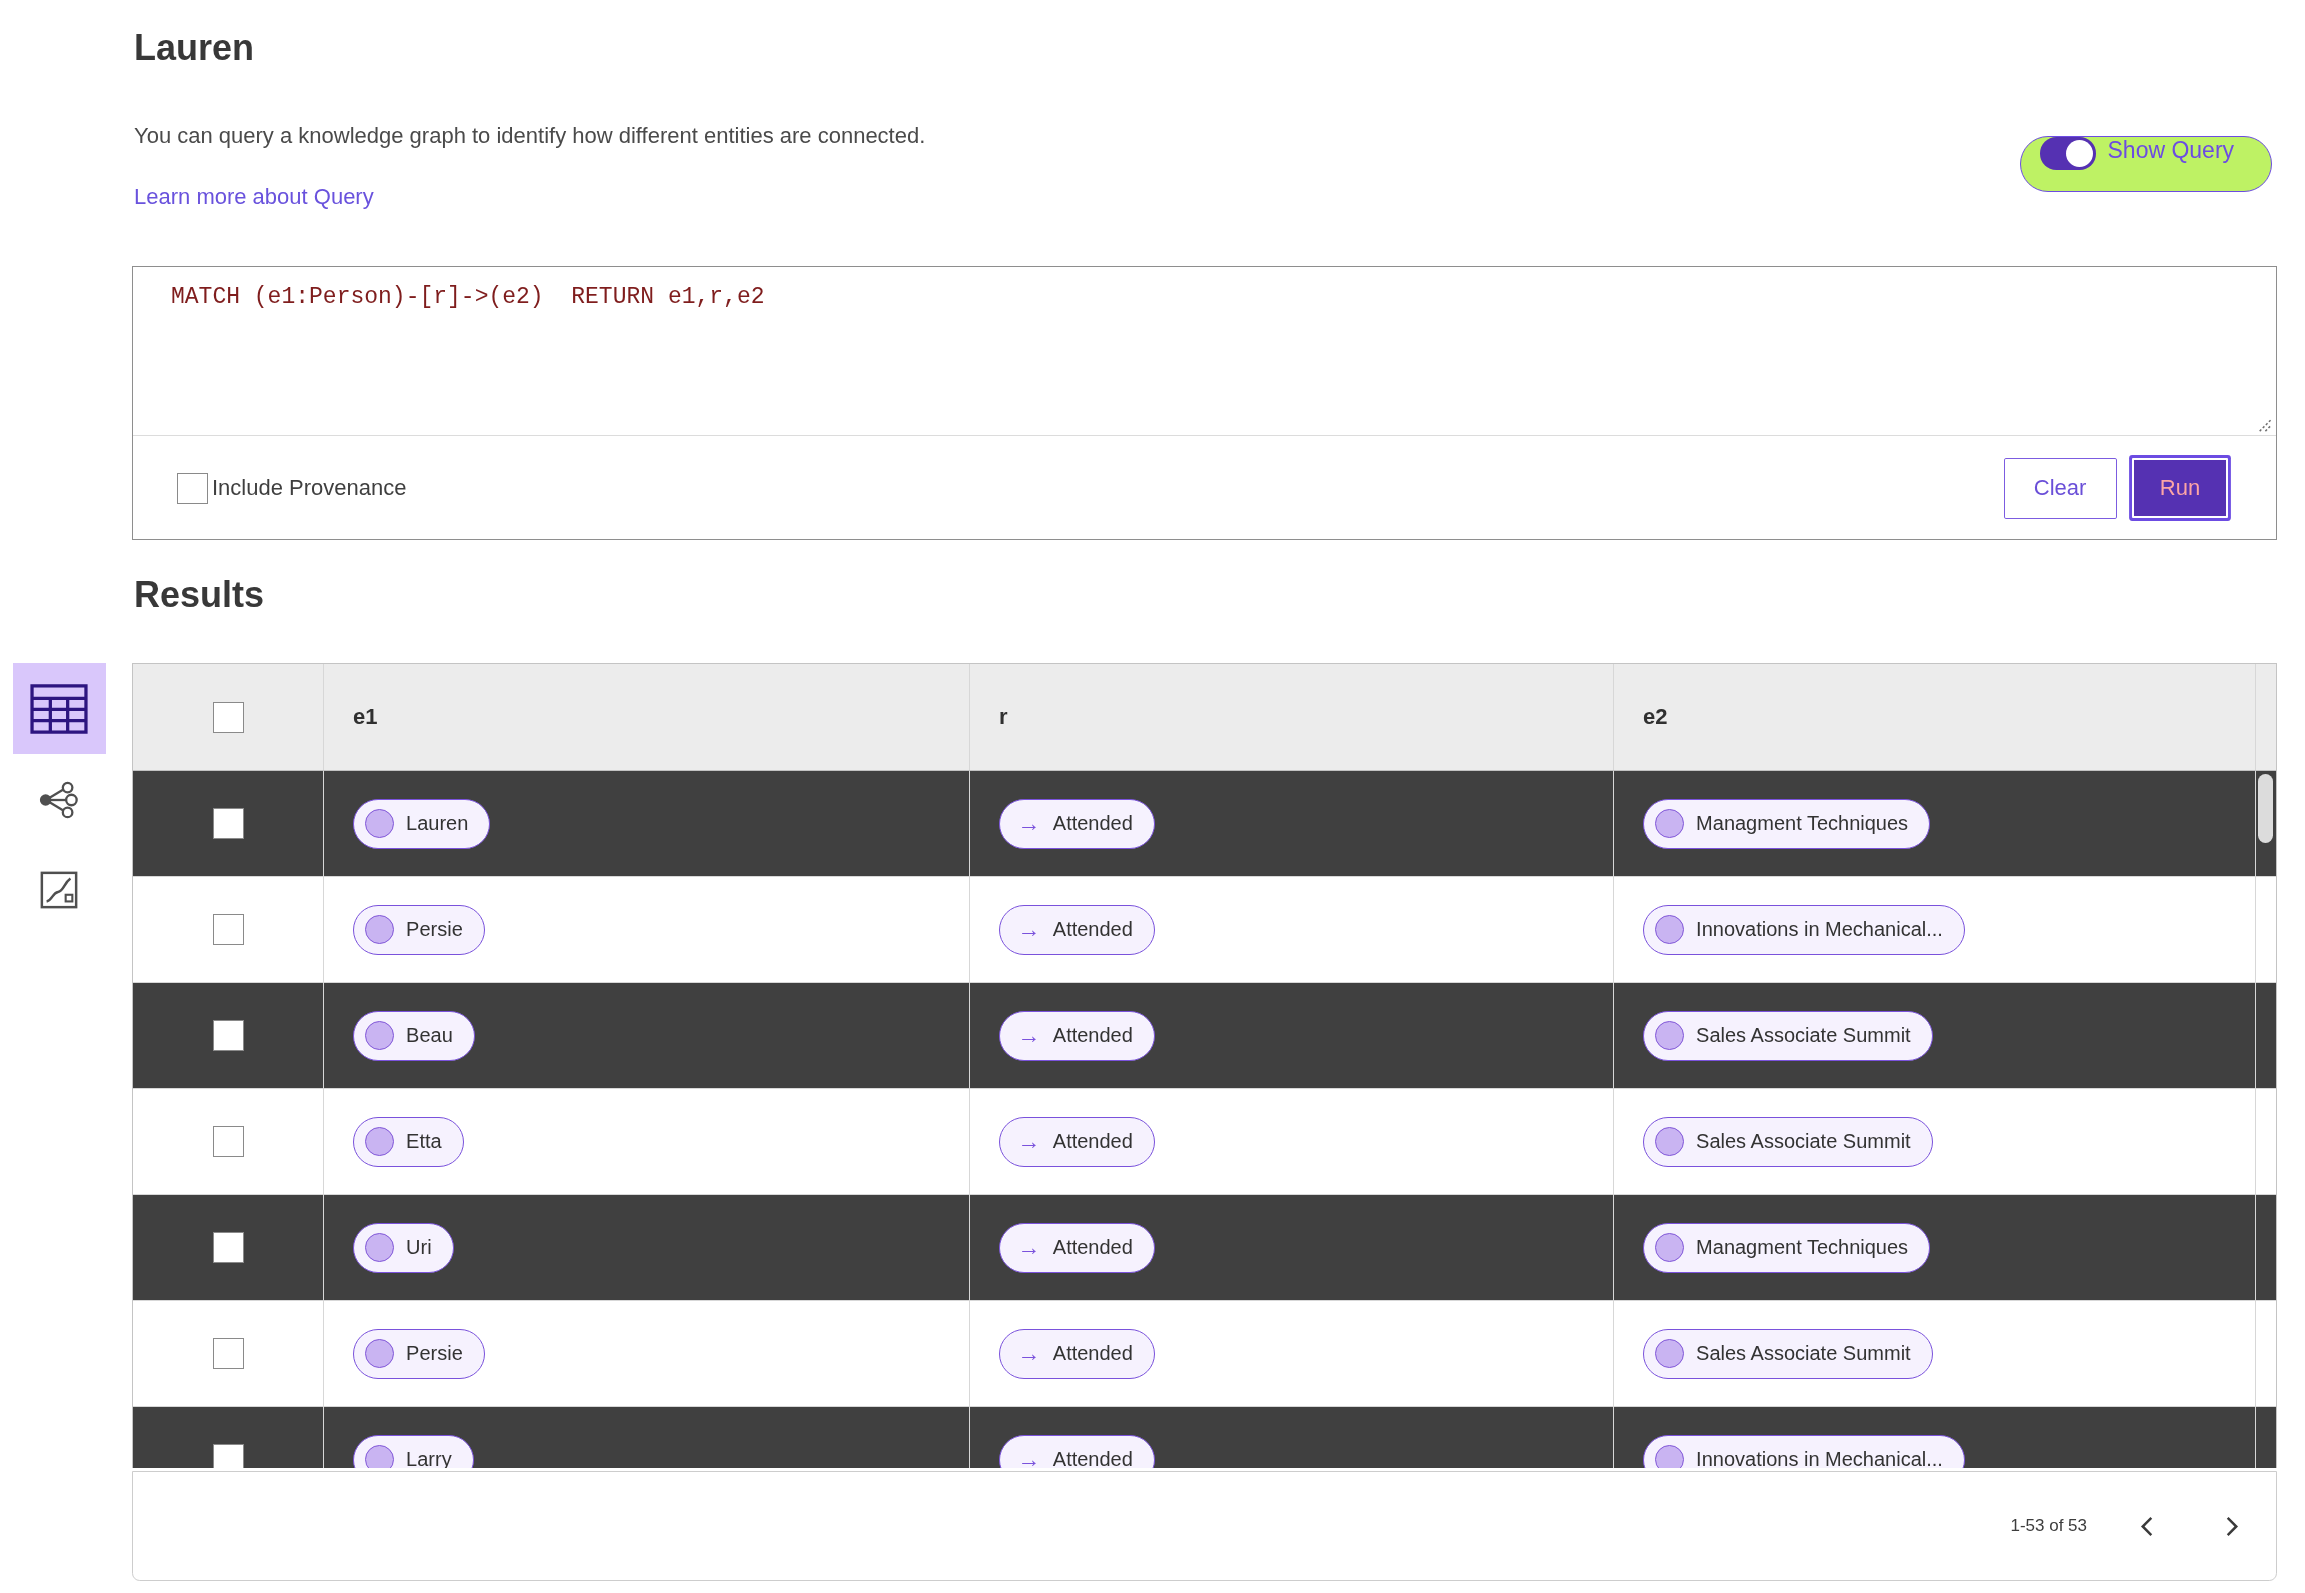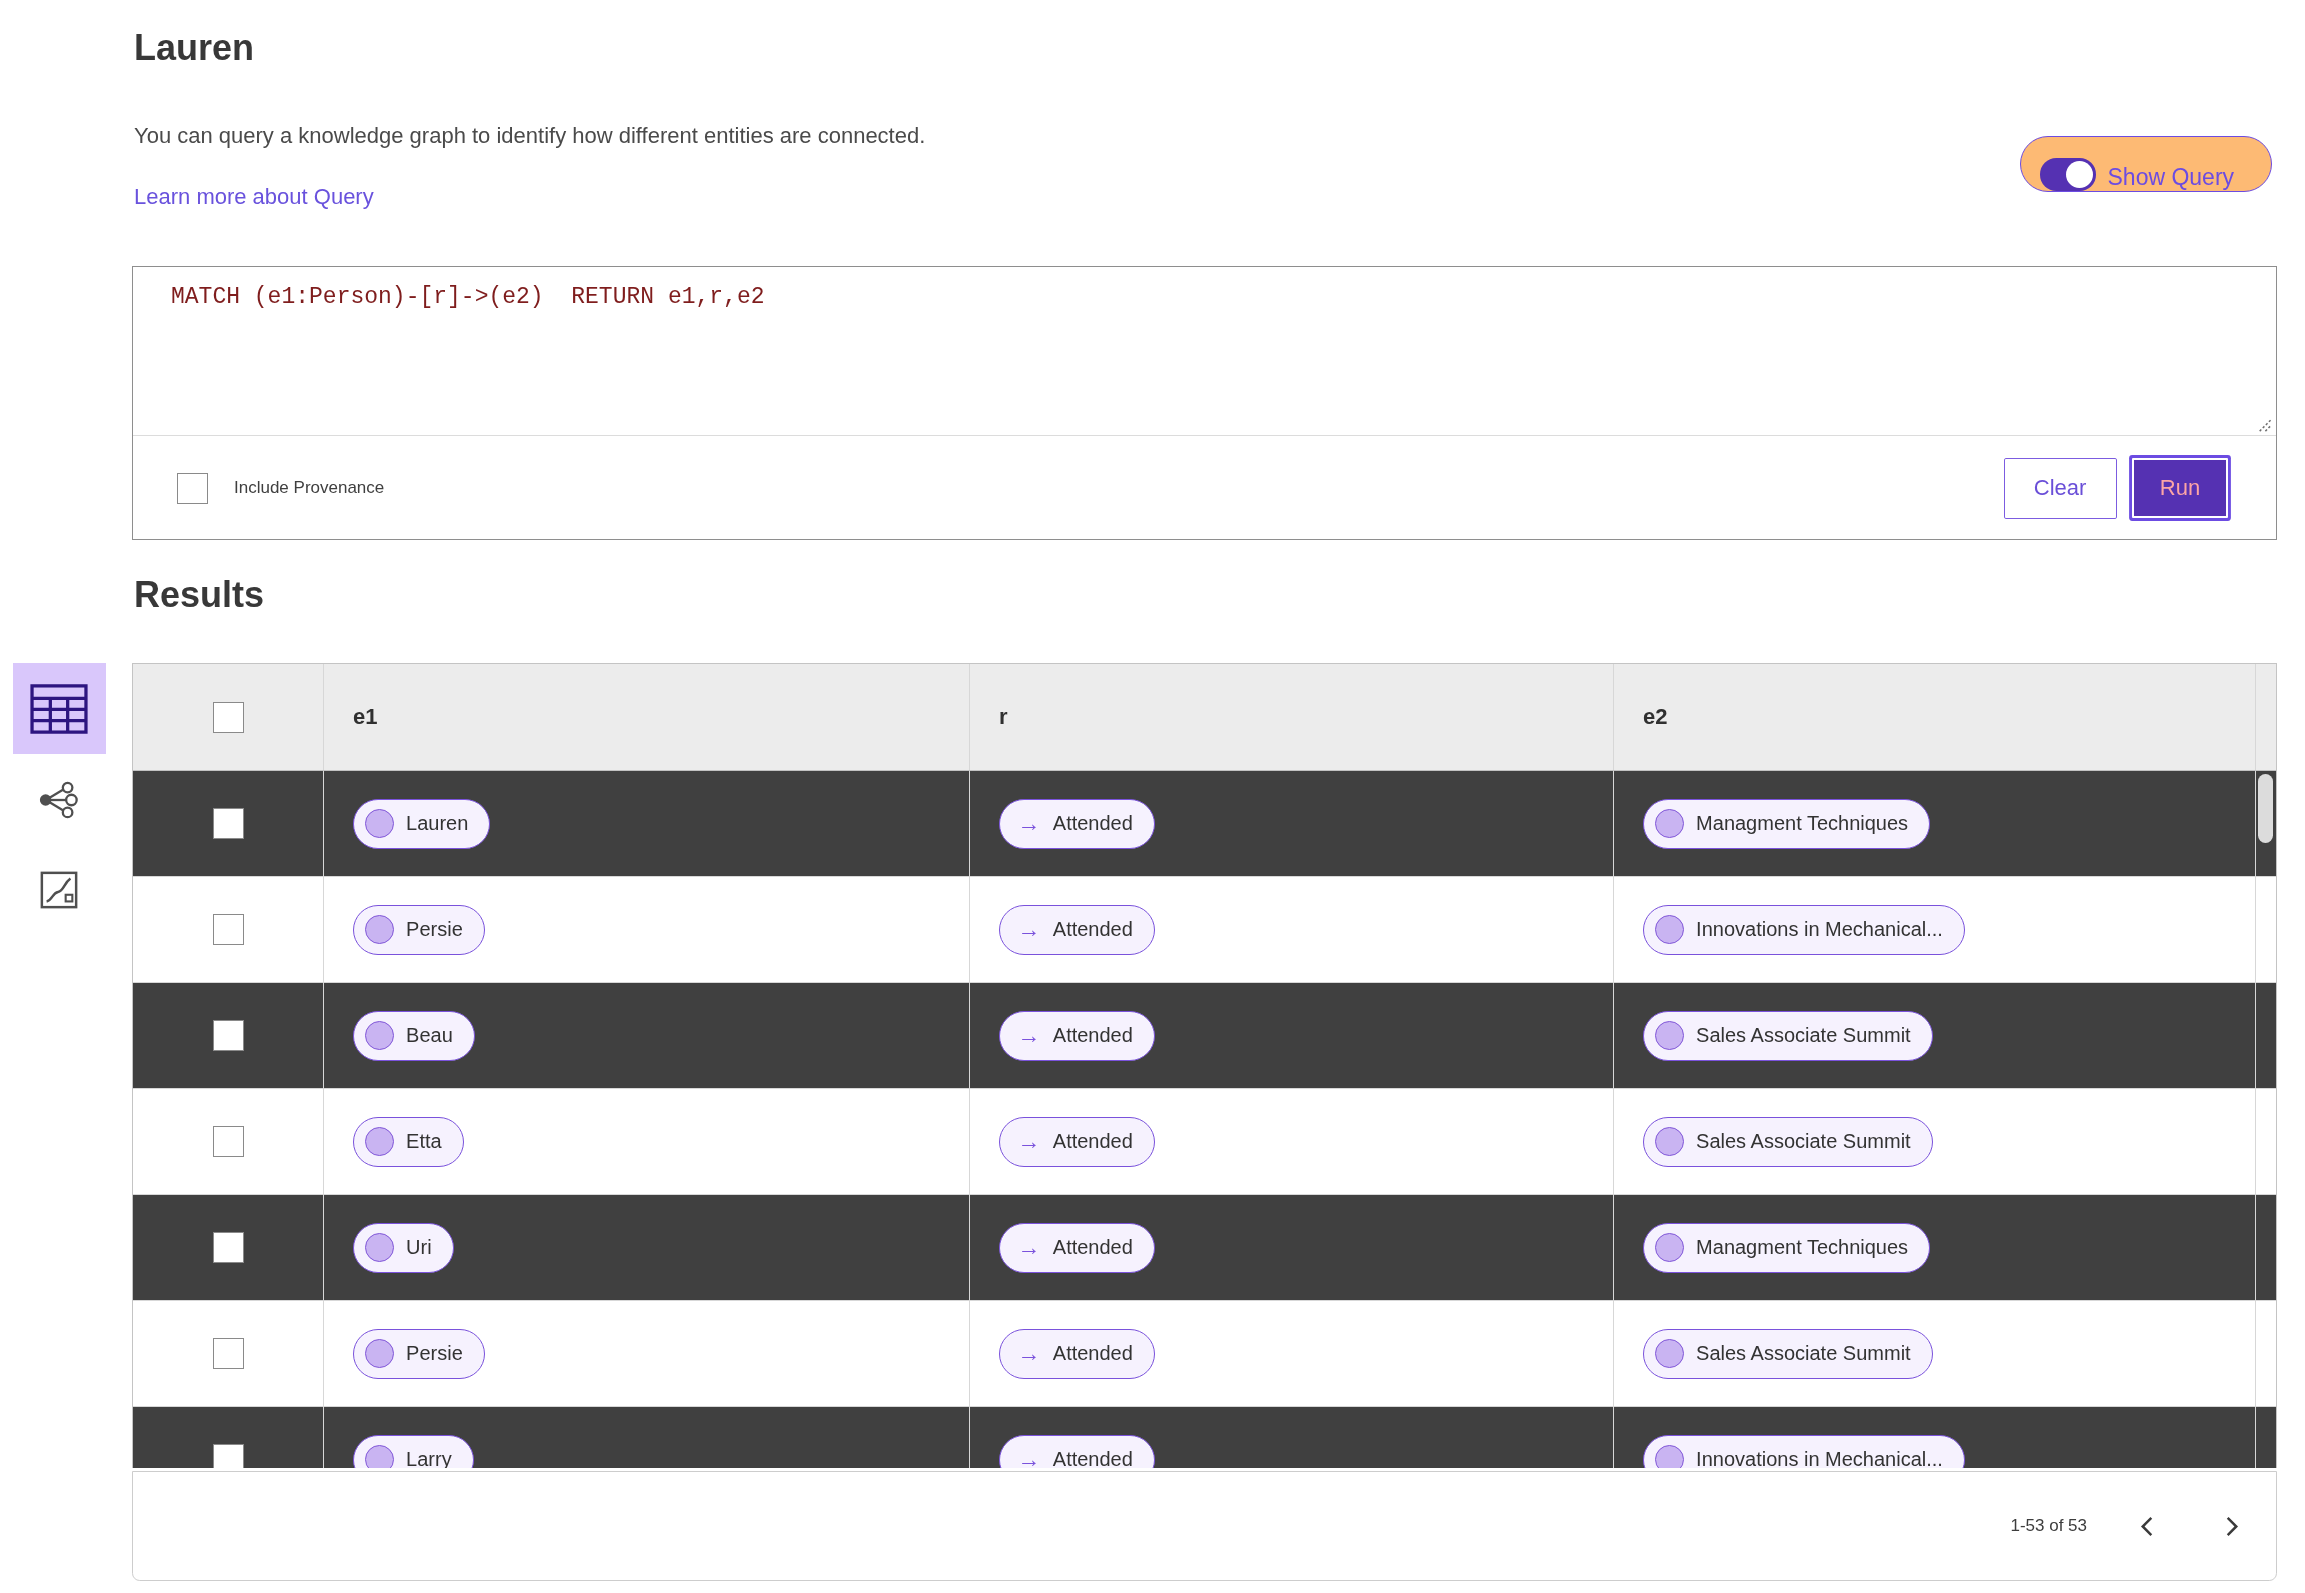--- a/index.html
+++ b/index.html
@@ -12,22 +12,22 @@
 
   
   .page-title { position: absolute; left: 134px; top: 27px; font-size: 36px; font-weight: 700; color: #383838; }
   .description { position: absolute; left: 134px; top: 123px; font-size: 22px; color: #4a4a4a; }
   .learn-more { position: absolute; left: 134px; top: 184px; font-size: 22px; color: var(--link, #6952dd); text-decoration: none; cursor: pointer; }
   .results-title { position: absolute; left: 134px; top: 574px; font-size: 36px; font-weight: 700; color: #383838; }
 
   
   .show-query {
     position: absolute; left: 2020px; top: 136px; width: 252px; height: 56px;
-    border: 1.9px solid var(--accent-light, #6c4ce2); border-radius: 29px; background: #fdba74;
-    display: flex; align-items: flex-end; padding-left: 19px; cursor: pointer;
+    border: 1.9px solid var(--accent-light, #6c4ce2); border-radius: 29px; background: #bef264;
+    display: flex; align-items: flex-start; padding-left: 19px; cursor: pointer;
   }
   .toggle-track { position: relative; width: 56px; height: 33px; border-radius: 16.3px; background: var(--accent, #5531b2); flex: 0 0 auto; }
   .toggle-knob { position: absolute; right: 2.9px; top: 2.9px; width: 27px; height: 27px; border-radius: 50%; background: #fff; }
   .show-query-label { margin-left: 11.5px; font-size: 23px; color: var(--accent-light, #6c4ce2); }
 
   
   .query-panel { position: absolute; left: 132px; top: 266px; width: 2145px; height: 274px; border: 1px solid #8e8e8e; background: #fff; }
   .query-input {
     display: block; width: 2143px; height: 167px; border: none; outline: none; resize: none;
     padding: 17.3px 23px 0 38px; font-family: Liberation Mono, monospace; font-size: 23px; color: #7f1d1d;
@@ -36,21 +36,21 @@
   .resize-grip { position: absolute; right: 2.9px; top: 147px; width: 19px; height: 19px; }
   .panel-toolbar {
     position: absolute; left: 0; right: 0; top: 168px; height: 105px;
     border-top: 1px solid #dcdcdc; display: flex; align-items: center;
     padding-left: 44px; padding-right: 23px;
   }
   .checkbox {
     appearance: none; -webkit-appearance: none; width: 31px; height: 31px;
     border: 1.9px solid #8a8a8a; background: #fff; margin: 0; cursor: pointer; flex: 0 0 auto;
   }
-  .include-label { margin-left: 26px; font-size: 17px; color: #3f3f3f; }
+  .include-label { margin-left: 4px; font-size: 22px; color: #3f3f3f; }
   .toolbar-spacer { flex: 1; }
   .clear-btn {
     width: 113px; height: 61px; background: #fff; border: 1.9px solid #7c5ce0; border-radius: 1.9px;
     color: #6a4fd8; font-size: 22px; font-family: inherit; cursor: pointer;
   }
   .run-btn {
     margin-left: 15.4px; margin-right: 25px; width: 96px; height: 60px;
     background: var(--accent, #5531b2); color: #fca5a5; font-size: 22px; font-family: inherit;
     border: 2.9px solid #fff; box-shadow: 0 0 0 2.9px var(--accent-light, #6c4ce2); border-radius: 1px; cursor: pointer;
   }

